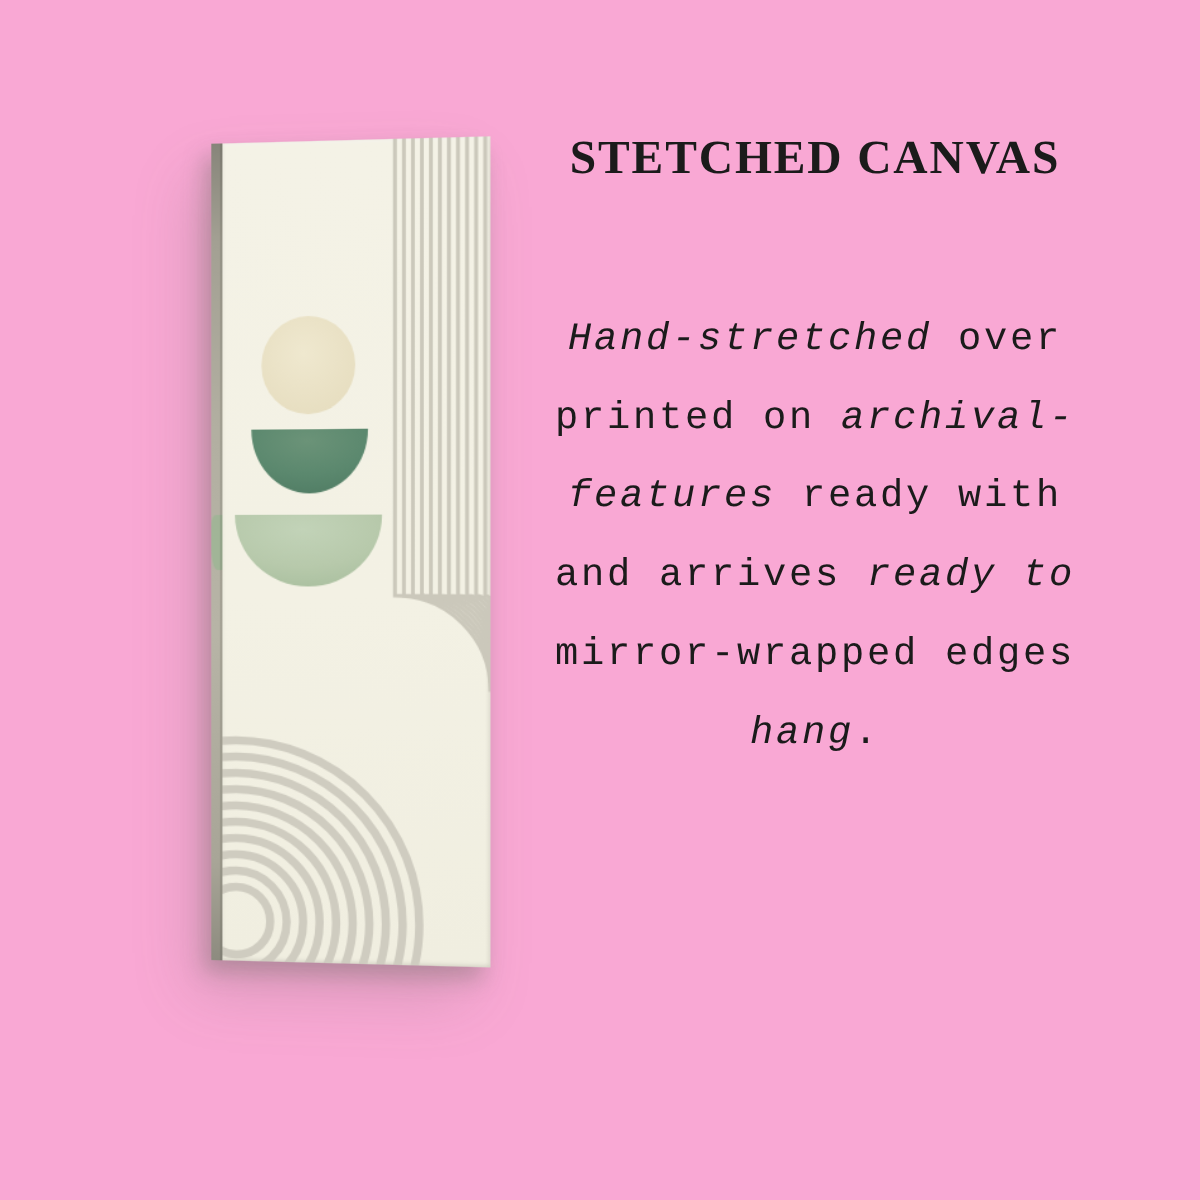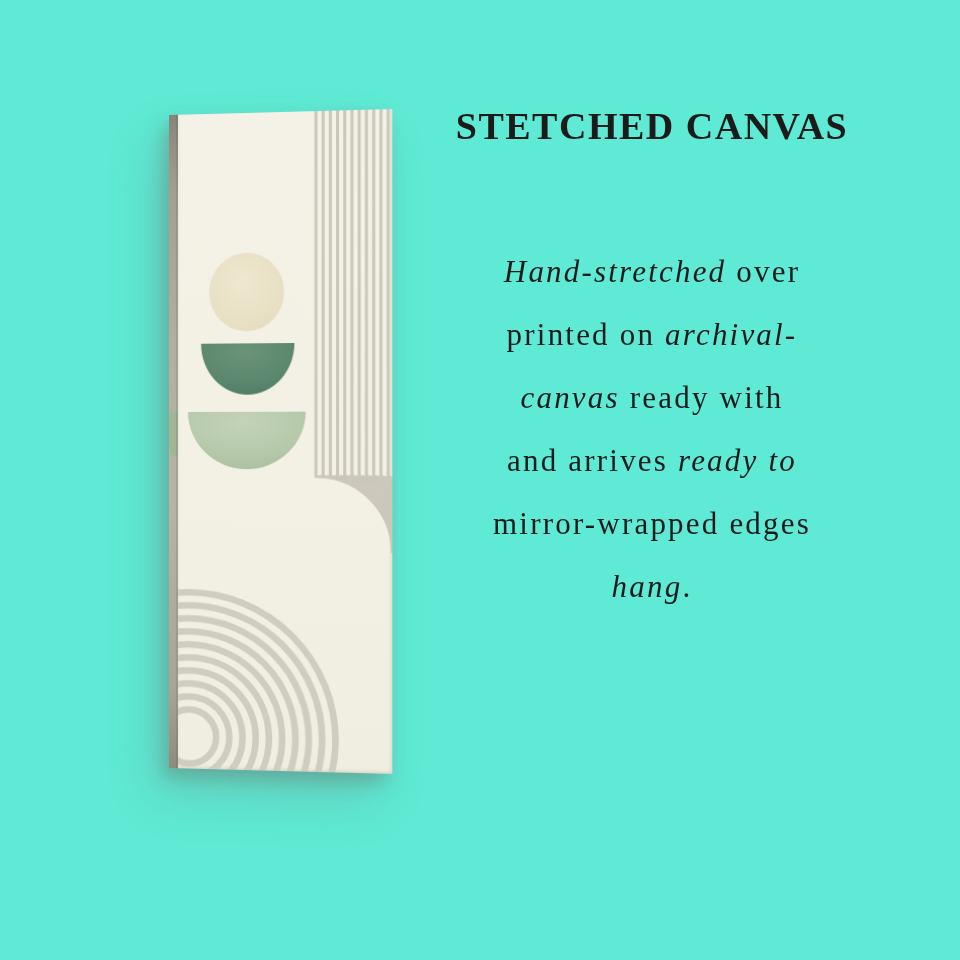--- a/index.html
+++ b/index.html
@@ -100,28 +100,29 @@
     position: absolute;
     top: 240px;
     left: 0;
     width: 100%;
     font-size: 31px;
     line-height: 63px;
     letter-spacing: 2.2px;
   }
   .desc-line {
     white-space: nowrap;
+    font-family: Liberation Mono, monospace;
   }
   .desc-line em { font-style: italic; }
   .desc-line span { font-style: normal; }
 </style>
 </head>
 <body>
 
-<div class="stage" style="background: #5eead4;">
+<div class="stage" style="background: #f9a8d4;">
 
   <div class="canvas-print">
     <div class="canvas-side">
       <div class="edge-sliver" style="background: rgb(159, 181, 150);"></div>
       <div class="canvas-side-crease"></div>
     </div>
     <div class="canvas-face" style="background-color: rgb(243, 241, 228);">
       <svg viewBox="0 0 210 653" preserveAspectRatio="none">
         <defs>
           <radialGradient id="gCream" cx="45%" cy="38%" r="70%">
@@ -172,20 +173,20 @@
         <path d="M 10 297 A 58 57 0 0 0 126 297 Z" fill="url(#gLight)"></path>
       </svg>
     </div>
   </div>
 
   <div class="text-col" style="color: rgb(27, 27, 27);">
     <h1 class="headline">STETCHED CANVAS</h1>
     <div class="description" id="description">
         <div class="desc-line"><em>Hand-stretched</em><span> over</span></div>
         <div class="desc-line"><span>printed on </span><em>archival-</em></div>
-        <div class="desc-line"><em>canvas</em><span> ready with</span></div>
+        <div class="desc-line"><em>features</em><span> ready with</span></div>
         <div class="desc-line"><span>and arrives </span><em>ready to</em></div>
         <div class="desc-line"><span>mirror-wrapped edges</span></div>
         <div class="desc-line"><em>hang</em><span>.</span></div>
       </div>
   </div>
 
 </div>
 
 </body></html>

